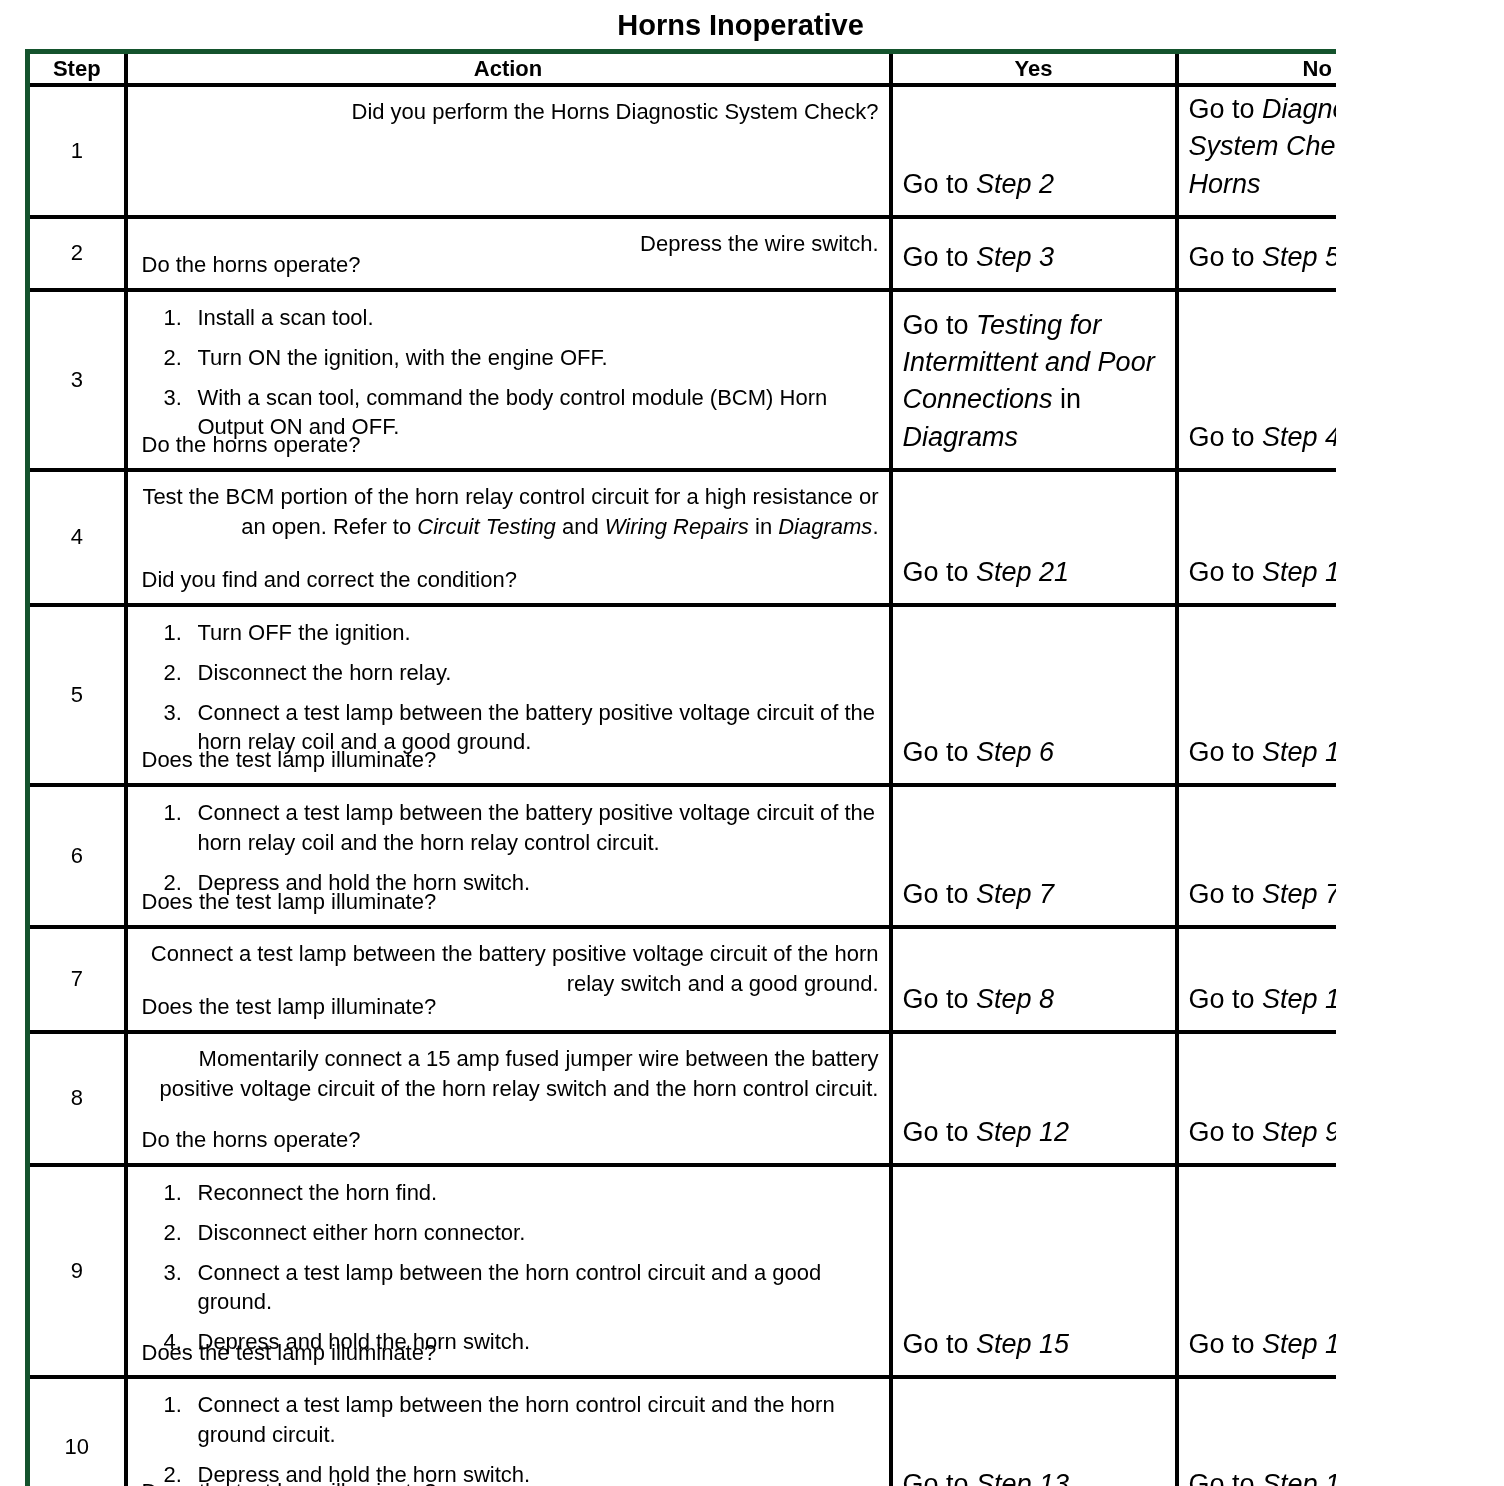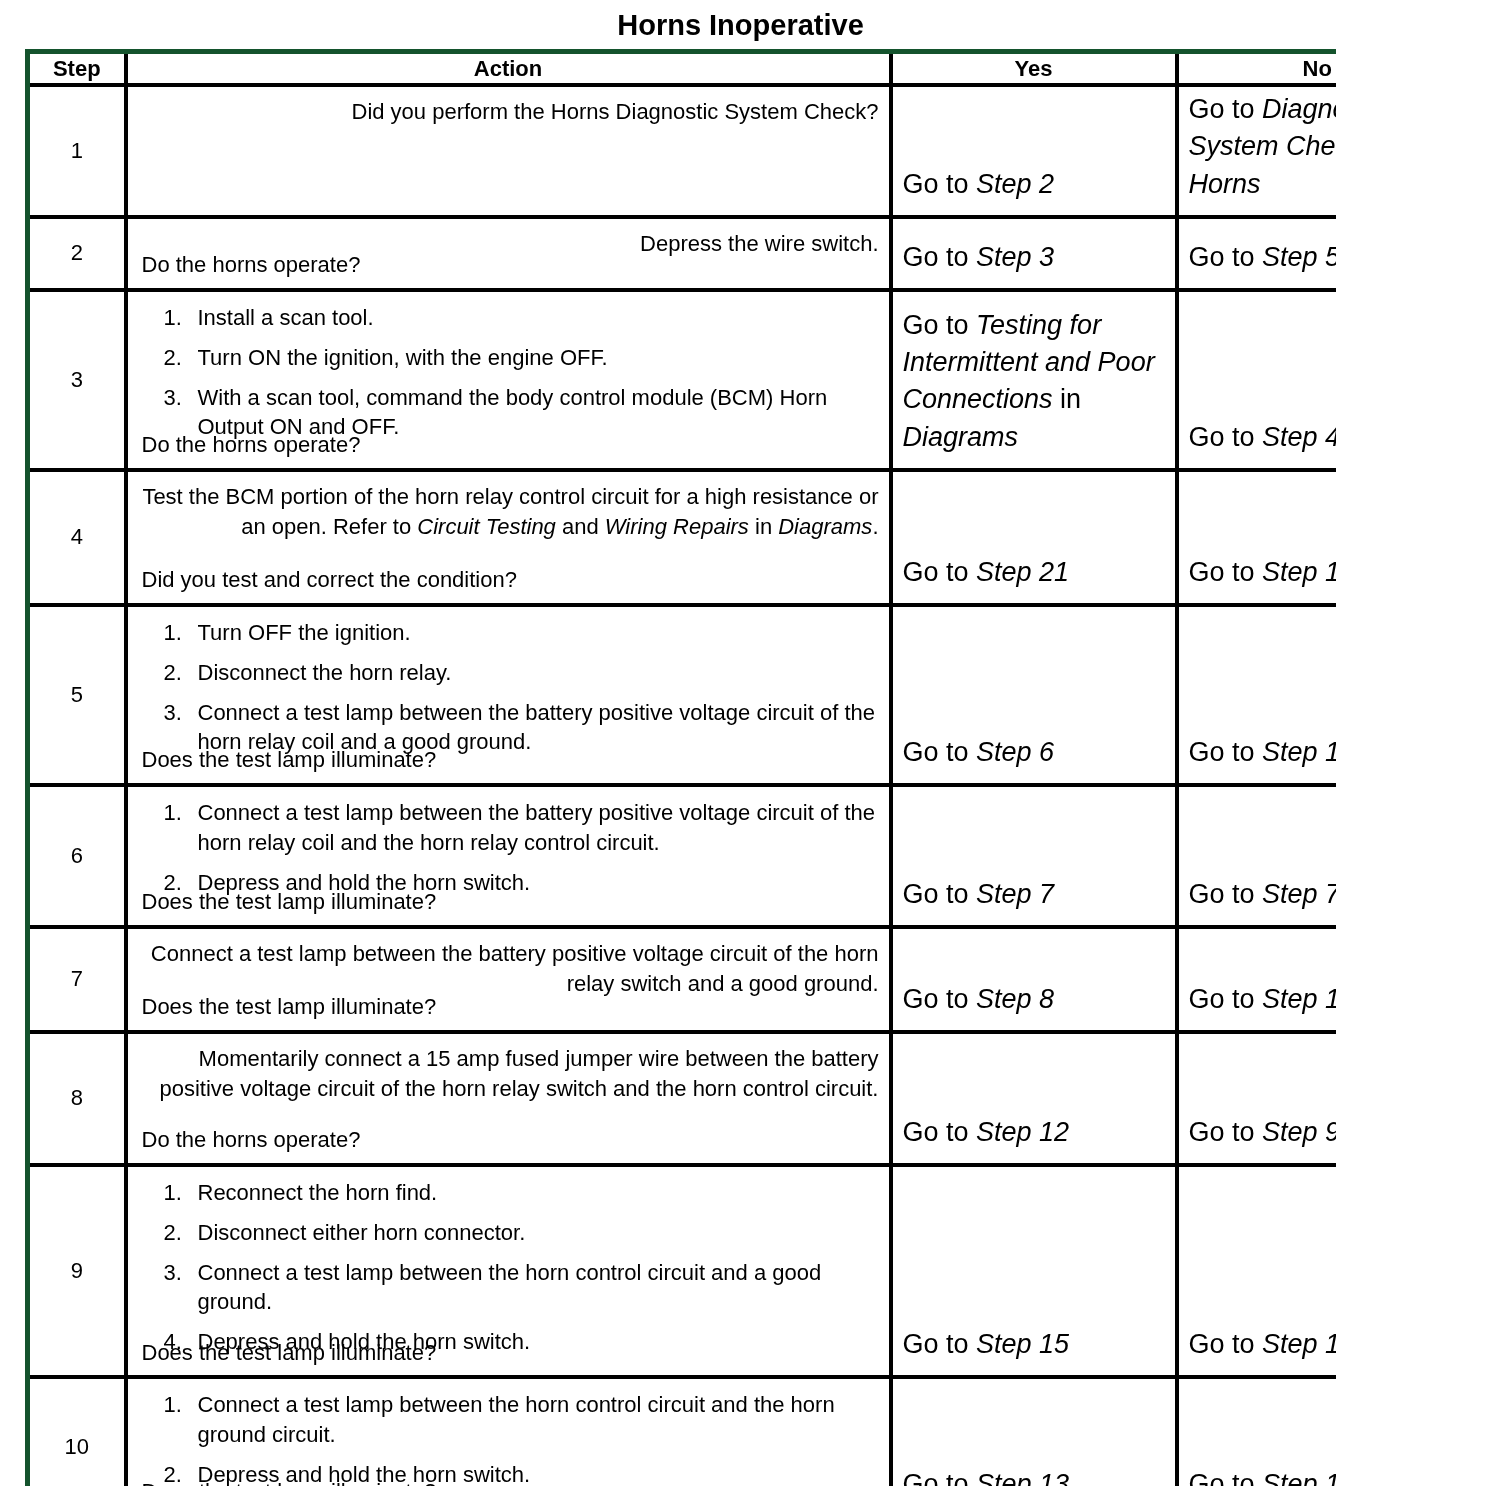--- a/index.html
+++ b/index.html
@@ -109,21 +109,21 @@
             </div>
             <div class="question"><span>Do the horns operate?</span></div>
           </td>
           <td class="yes"><span>Go to </span><span class="it">Testing for Intermittent and Poor Connections</span><span> in </span><span class="it">Diagrams</span></td>
           <td class="no"><span>Go to </span><span class="it">Step 4</span></td>
         </tr>
         <tr class="row r4">
           <td class="step">4</td>
           <td class="action">
             <div class="para"><span>Test the BCM portion of the horn relay control circuit for a high resistance or an open. Refer to </span><span class="it">Circuit Testing</span><span> and </span><span class="it">Wiring Repairs</span><span> in </span><span class="it">Diagrams</span><span>.</span></div>
-            <div class="question"><span>Did you test and correct the condition?</span></div>
+            <div class="question"><span>Did you find and correct the condition?</span></div>
           </td>
           <td class="yes"><span>Go to </span><span class="it">Step 21</span></td>
           <td class="no"><span>Go to </span><span class="it">Step 11</span></td>
         </tr>
         <tr class="row r5">
           <td class="step">5</td>
           <td class="action">
             <div class="item">
               <span class="num">1.</span>
               <div class="itxt"><span>Turn OFF the ignition.</span></div>

